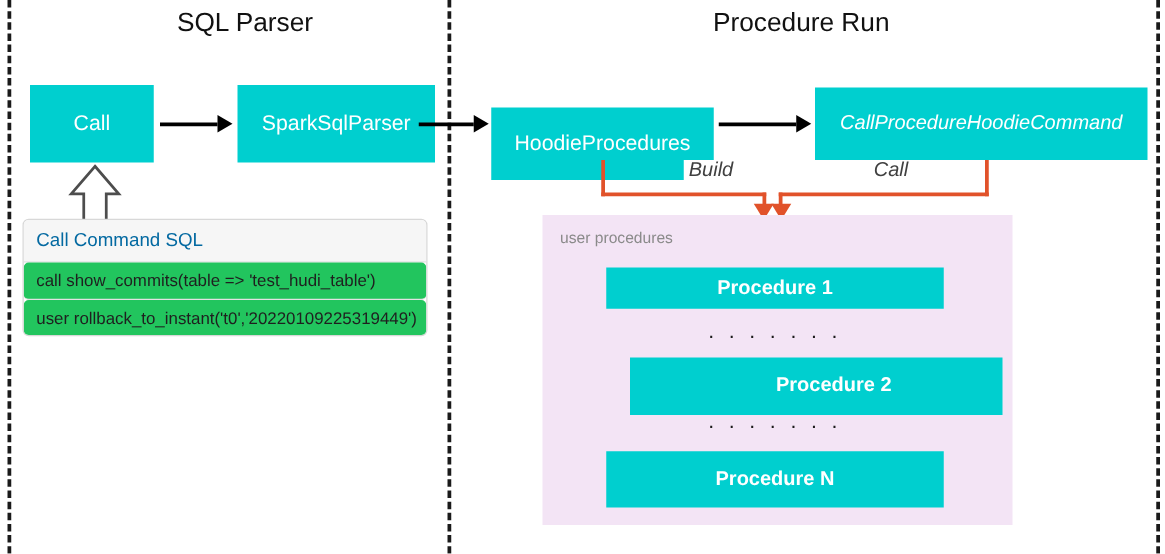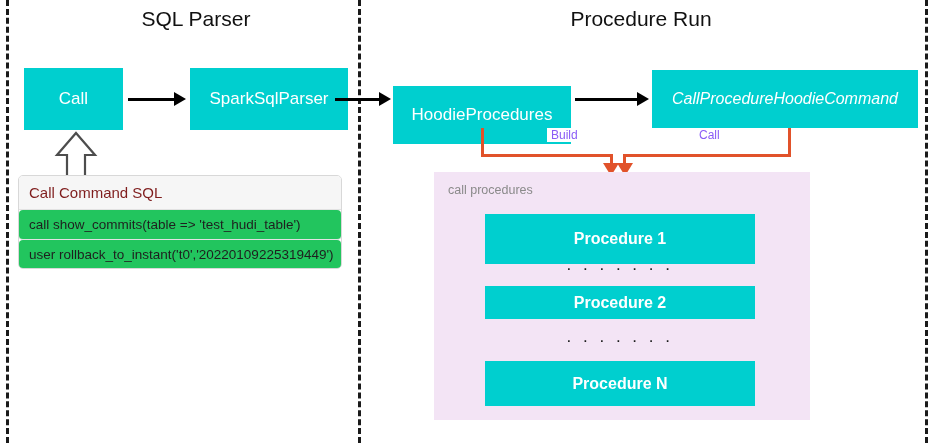--- a/index.html
+++ b/index.html
@@ -79,21 +79,21 @@
     border-radius: 5px;
     background: #ffffff;
     overflow: hidden;
   }
   .sql-list-header {
     box-sizing: border-box;
     height: 34px;
     line-height: 34px;
     padding-left: 10px;
     font-size: 15px;
-    color: #7f1d1d;
+    color: #0369a1;
     background: #f6f6f6;
     border-bottom: 1px solid #e2e2e2;
   }
   .sql-list-row {
     box-sizing: border-box;
     height: 30px;
     line-height: 30px;
     padding-left: 10px;
     font-size: 13.5px;
     color: #1f1f1f;
@@ -112,25 +112,26 @@
   .orange-head {
     position: absolute;
     width: 0;
     height: 0;
     border-left: 8px solid transparent;
     border-right: 8px solid transparent;
     border-top: 13px solid #e1522a;
   }
   .edge-label {
     position: absolute;
-    font-size: 12px;
-    color: #8b5cf6;
+    font-size: 16px;
+    color: #404040;
     background: #ffffff;
     padding: 0 4px;
     white-space: nowrap;
+    font-style: italic;
   }
 
   
   .procedures-panel {
     position: absolute;
     background: #f2e3f4;
     background: #f3e4f5;
   }
   .procedures-caption {
     position: absolute;
@@ -207,25 +208,25 @@
 
   <div class="orange-seg" style="left:788px; top:128px; width:3px; height:29px;"></div>
   <div class="orange-seg" style="left:623px; top:154px; width:168px; height:3px;"></div>
   <div class="orange-seg" style="left:623px; top:154px; width:3px; height:13px;"></div>
   <div class="orange-head" style="left:617px; top:163px;"></div>
 
   <div class="edge-label" style="left:547px; top:128px;">Build</div>
   <div class="edge-label" style="left:695px; top:128px;">Call</div>
 
   <div class="procedures-panel" style="left:434px; top:172px; width:376px; height:248px;"></div>
-  <div class="procedures-caption" style="left:448px; top:183px;">call procedures</div>
-
-  <div class="procedure-box" style="left:485px; top:214px; width:270px; height:50px;">Procedure 1</div>
+  <div class="procedures-caption" style="left:448px; top:183px;">user procedures</div>
+
+  <div class="procedure-box" style="left:485px; top:214px; width:270px; height:33px;">Procedure 1</div>
 
   <div class="dots" style="left:485px; top:255px; width:270px;">. . . . . . .</div>
 
-  <div class="procedure-box" style="left:485px; top:286px; width:270px; height:33px;">Procedure 2</div>
+  <div class="procedure-box" style="left:504px; top:286px; width:270px; height:46px;padding-left:28px;">Procedure 2</div>
 
   <div class="dots" style="left:485px; top:327px; width:270px;">. . . . . . .</div>
 
   <div class="procedure-box" style="left:485px; top:361px; width:270px; height:45px;">Procedure N</div>
 
 </div>
 
 </body></html>

